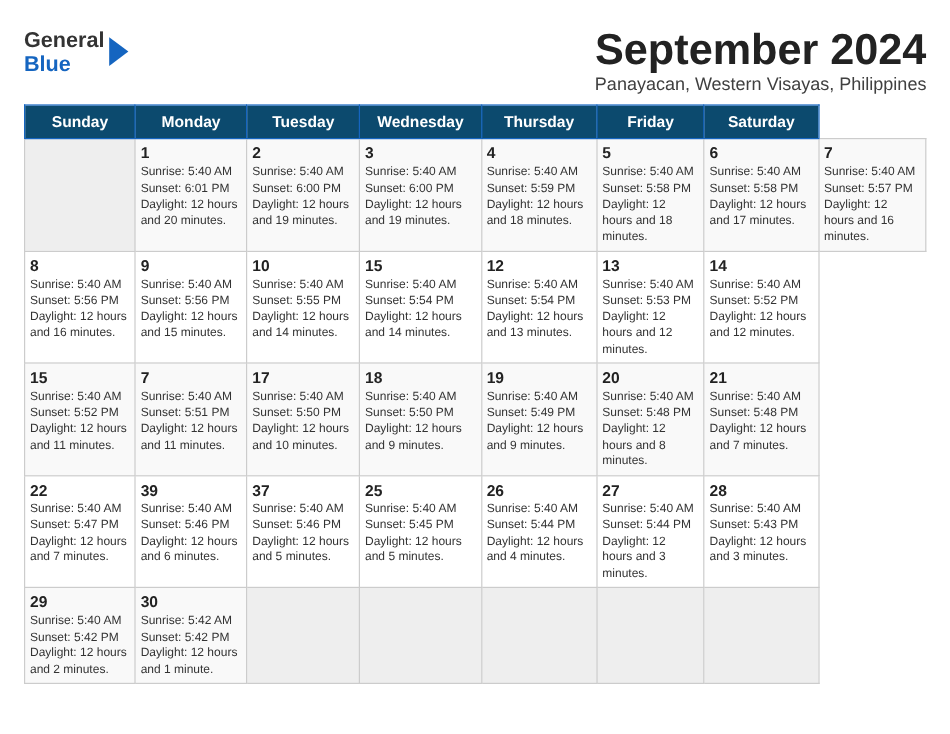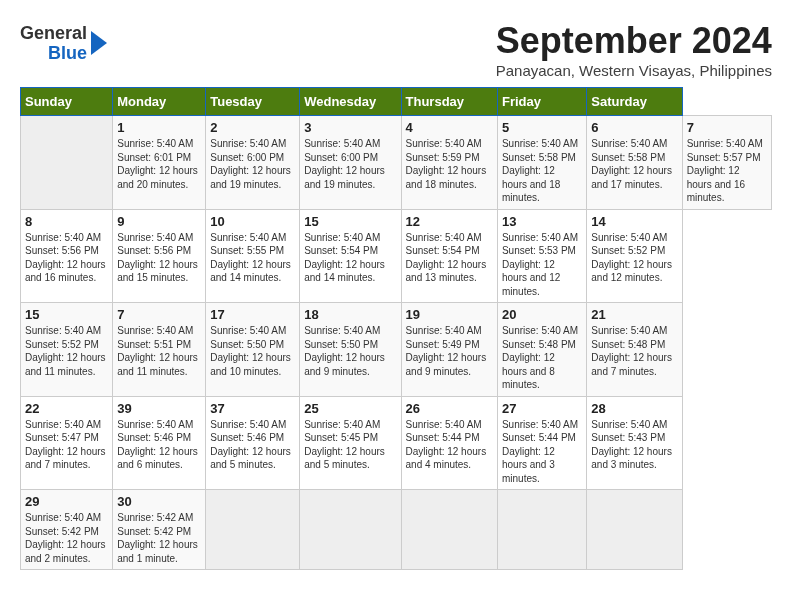--- a/index.html
+++ b/index.html
@@ -18,52 +18,51 @@
     }
     .logo {
       display: flex;
       align-items: center;
       margin-top: 4px;
     }
     .logo-text {
       font-size: 18px;
       font-weight: bold;
       line-height: 1.1;
-      text-align: right;
     }
     .logo-text .general { color: #333; }
     .logo-text .blue { color: #1565C0; }
     .logo-arrow {
       width: 0; height: 0;
       border-top: 12px solid transparent;
       border-bottom: 12px solid transparent;
       border-left: 16px solid #1565C0;
       margin-left: 4px;
       margin-top: -2px;
     }
-    .title-block { text-align: left; }
+    .title-block { text-align: right; }
     .month-title {
       font-size: 36px;
       font-weight: bold;
       color: #222;
     }
     .subtitle {
       font-size: 15px;
       color: #404040;
     }
     table {
       width: 100%;
       border-collapse: collapse;
       font-size: 11px;
     }
     thead tr th {
-      background: #4d7c0f;
+      background: #0c4a6e;
       color: #fff;
       padding: 6px 4px;
-      text-align: left;
+      text-align: center;
       font-size: 13px;
       font-weight: bold;
       border: 1px solid #1565C0;
     }
     tbody tr td {
       vertical-align: top;
       border: 1px solid #ccc;
       padding: 4px 4px;
       min-height: 80px;
       height: 80px;

